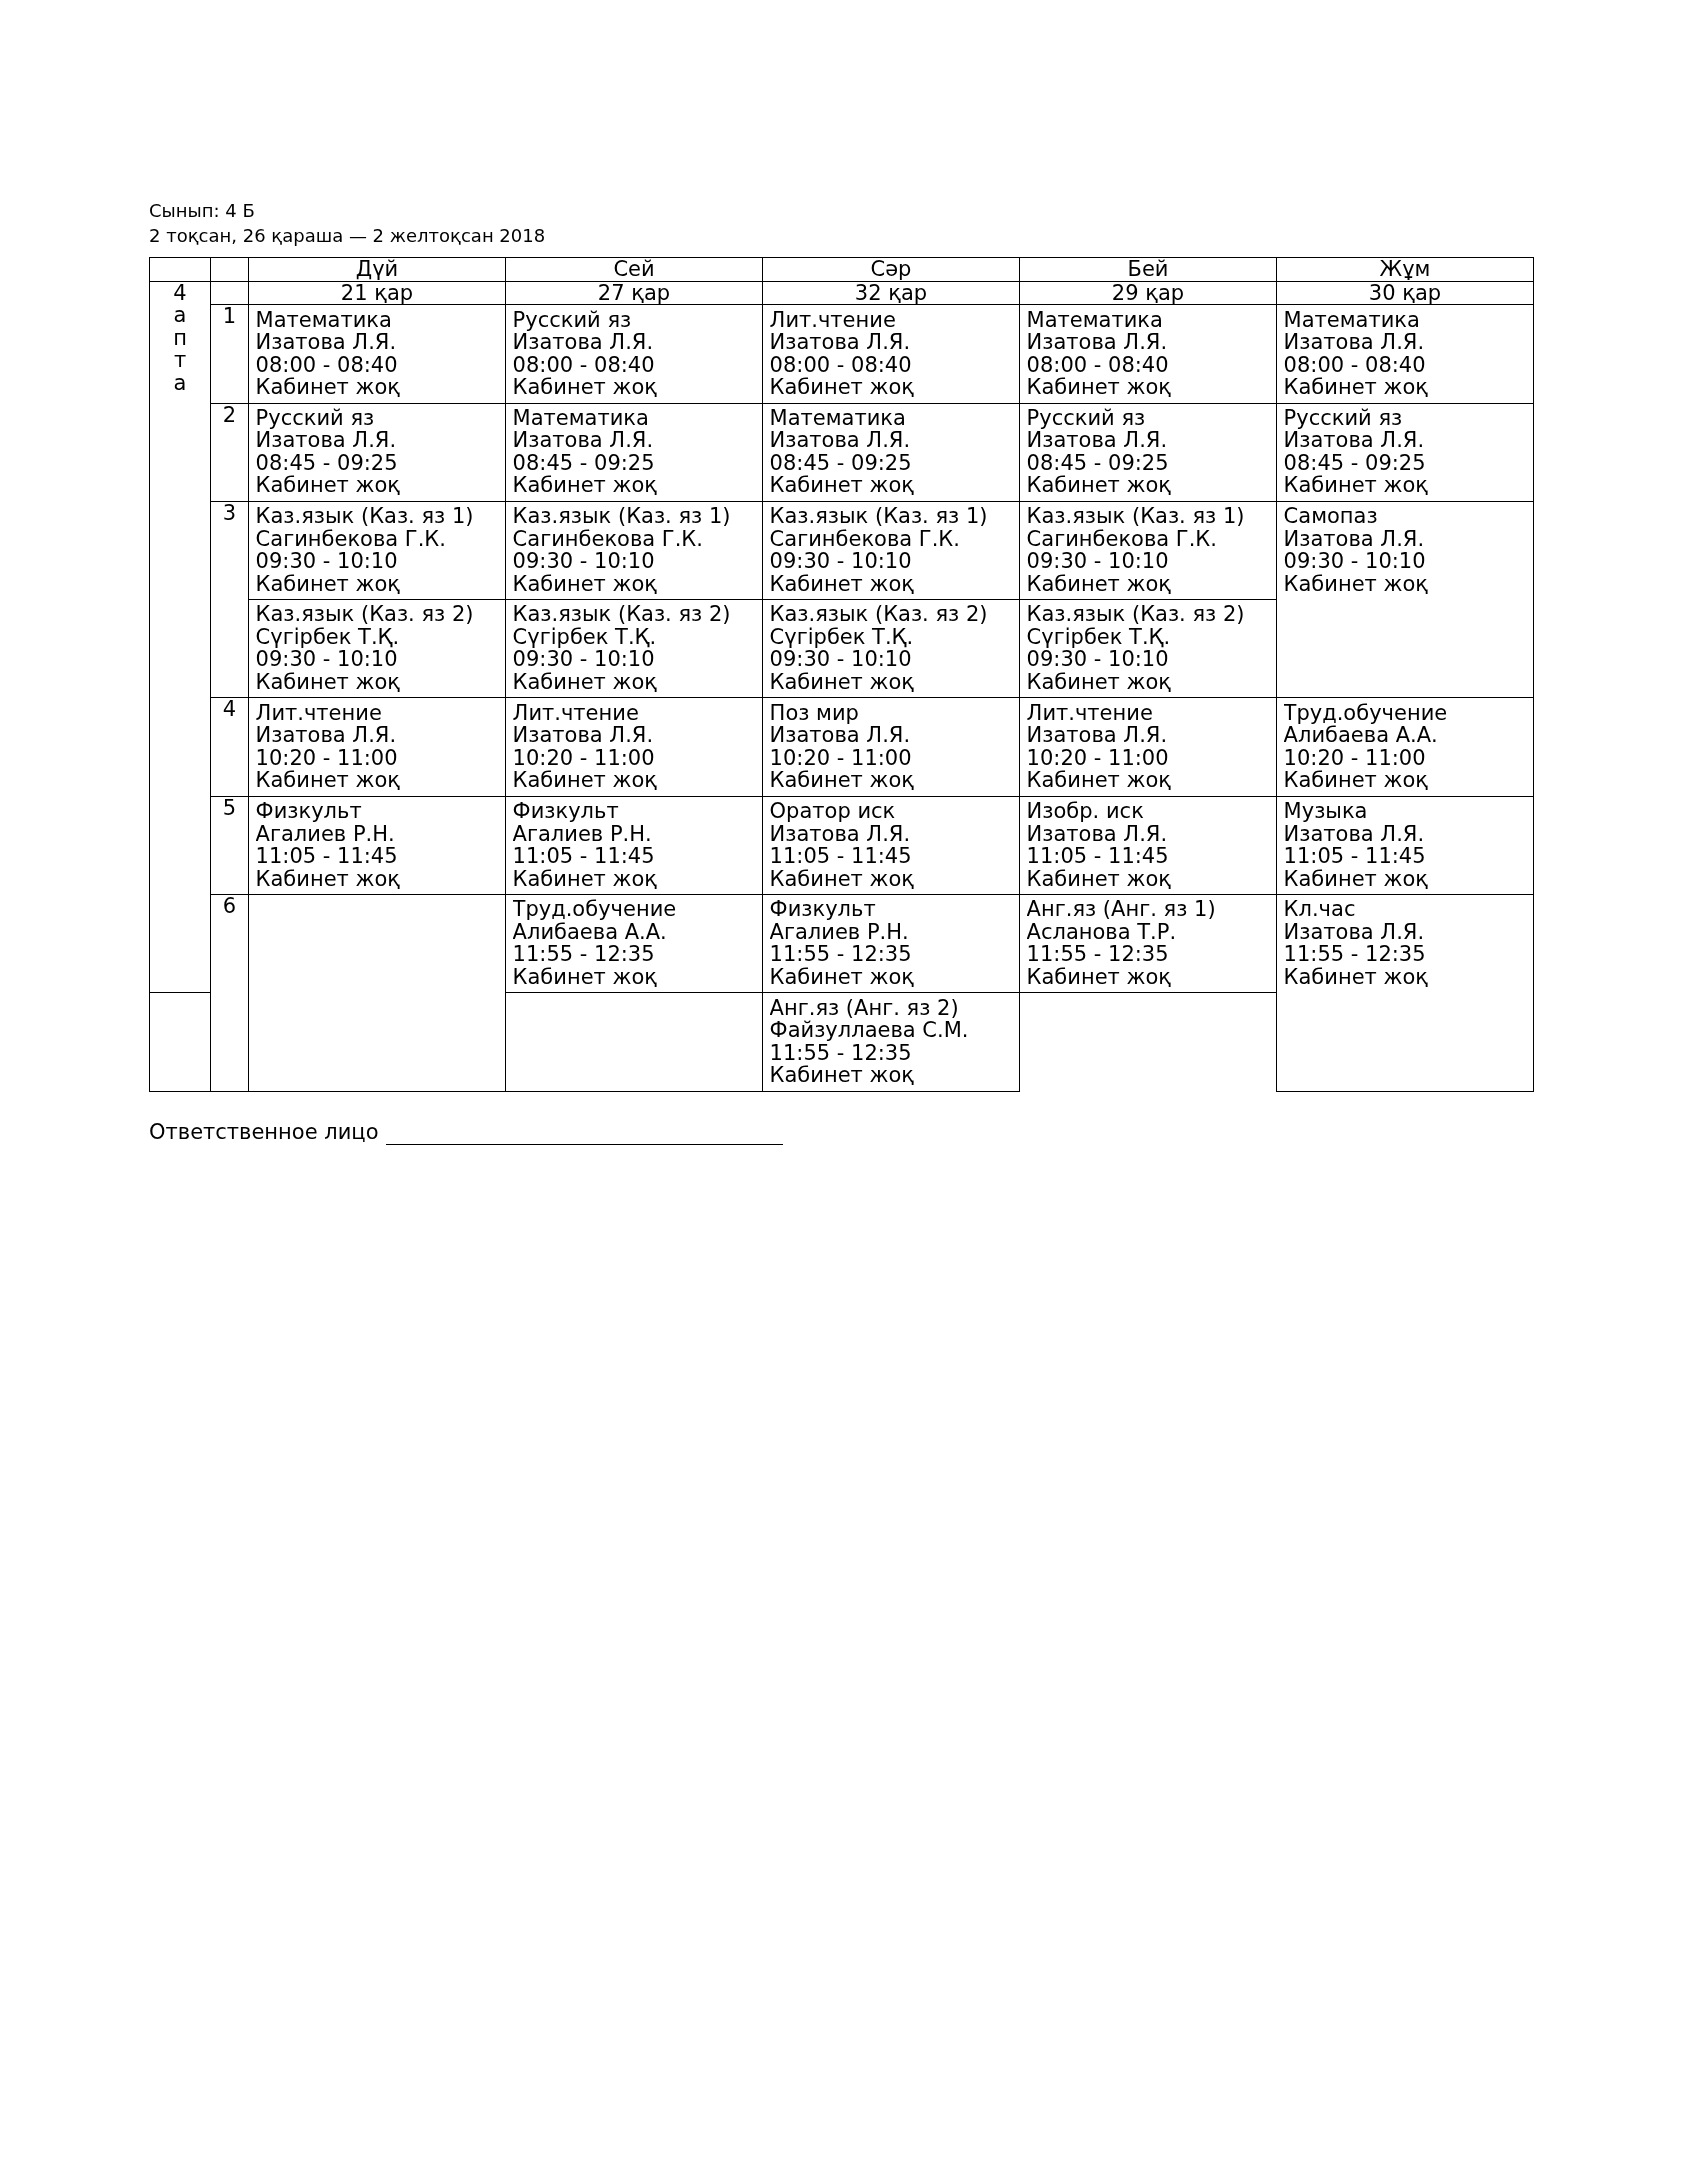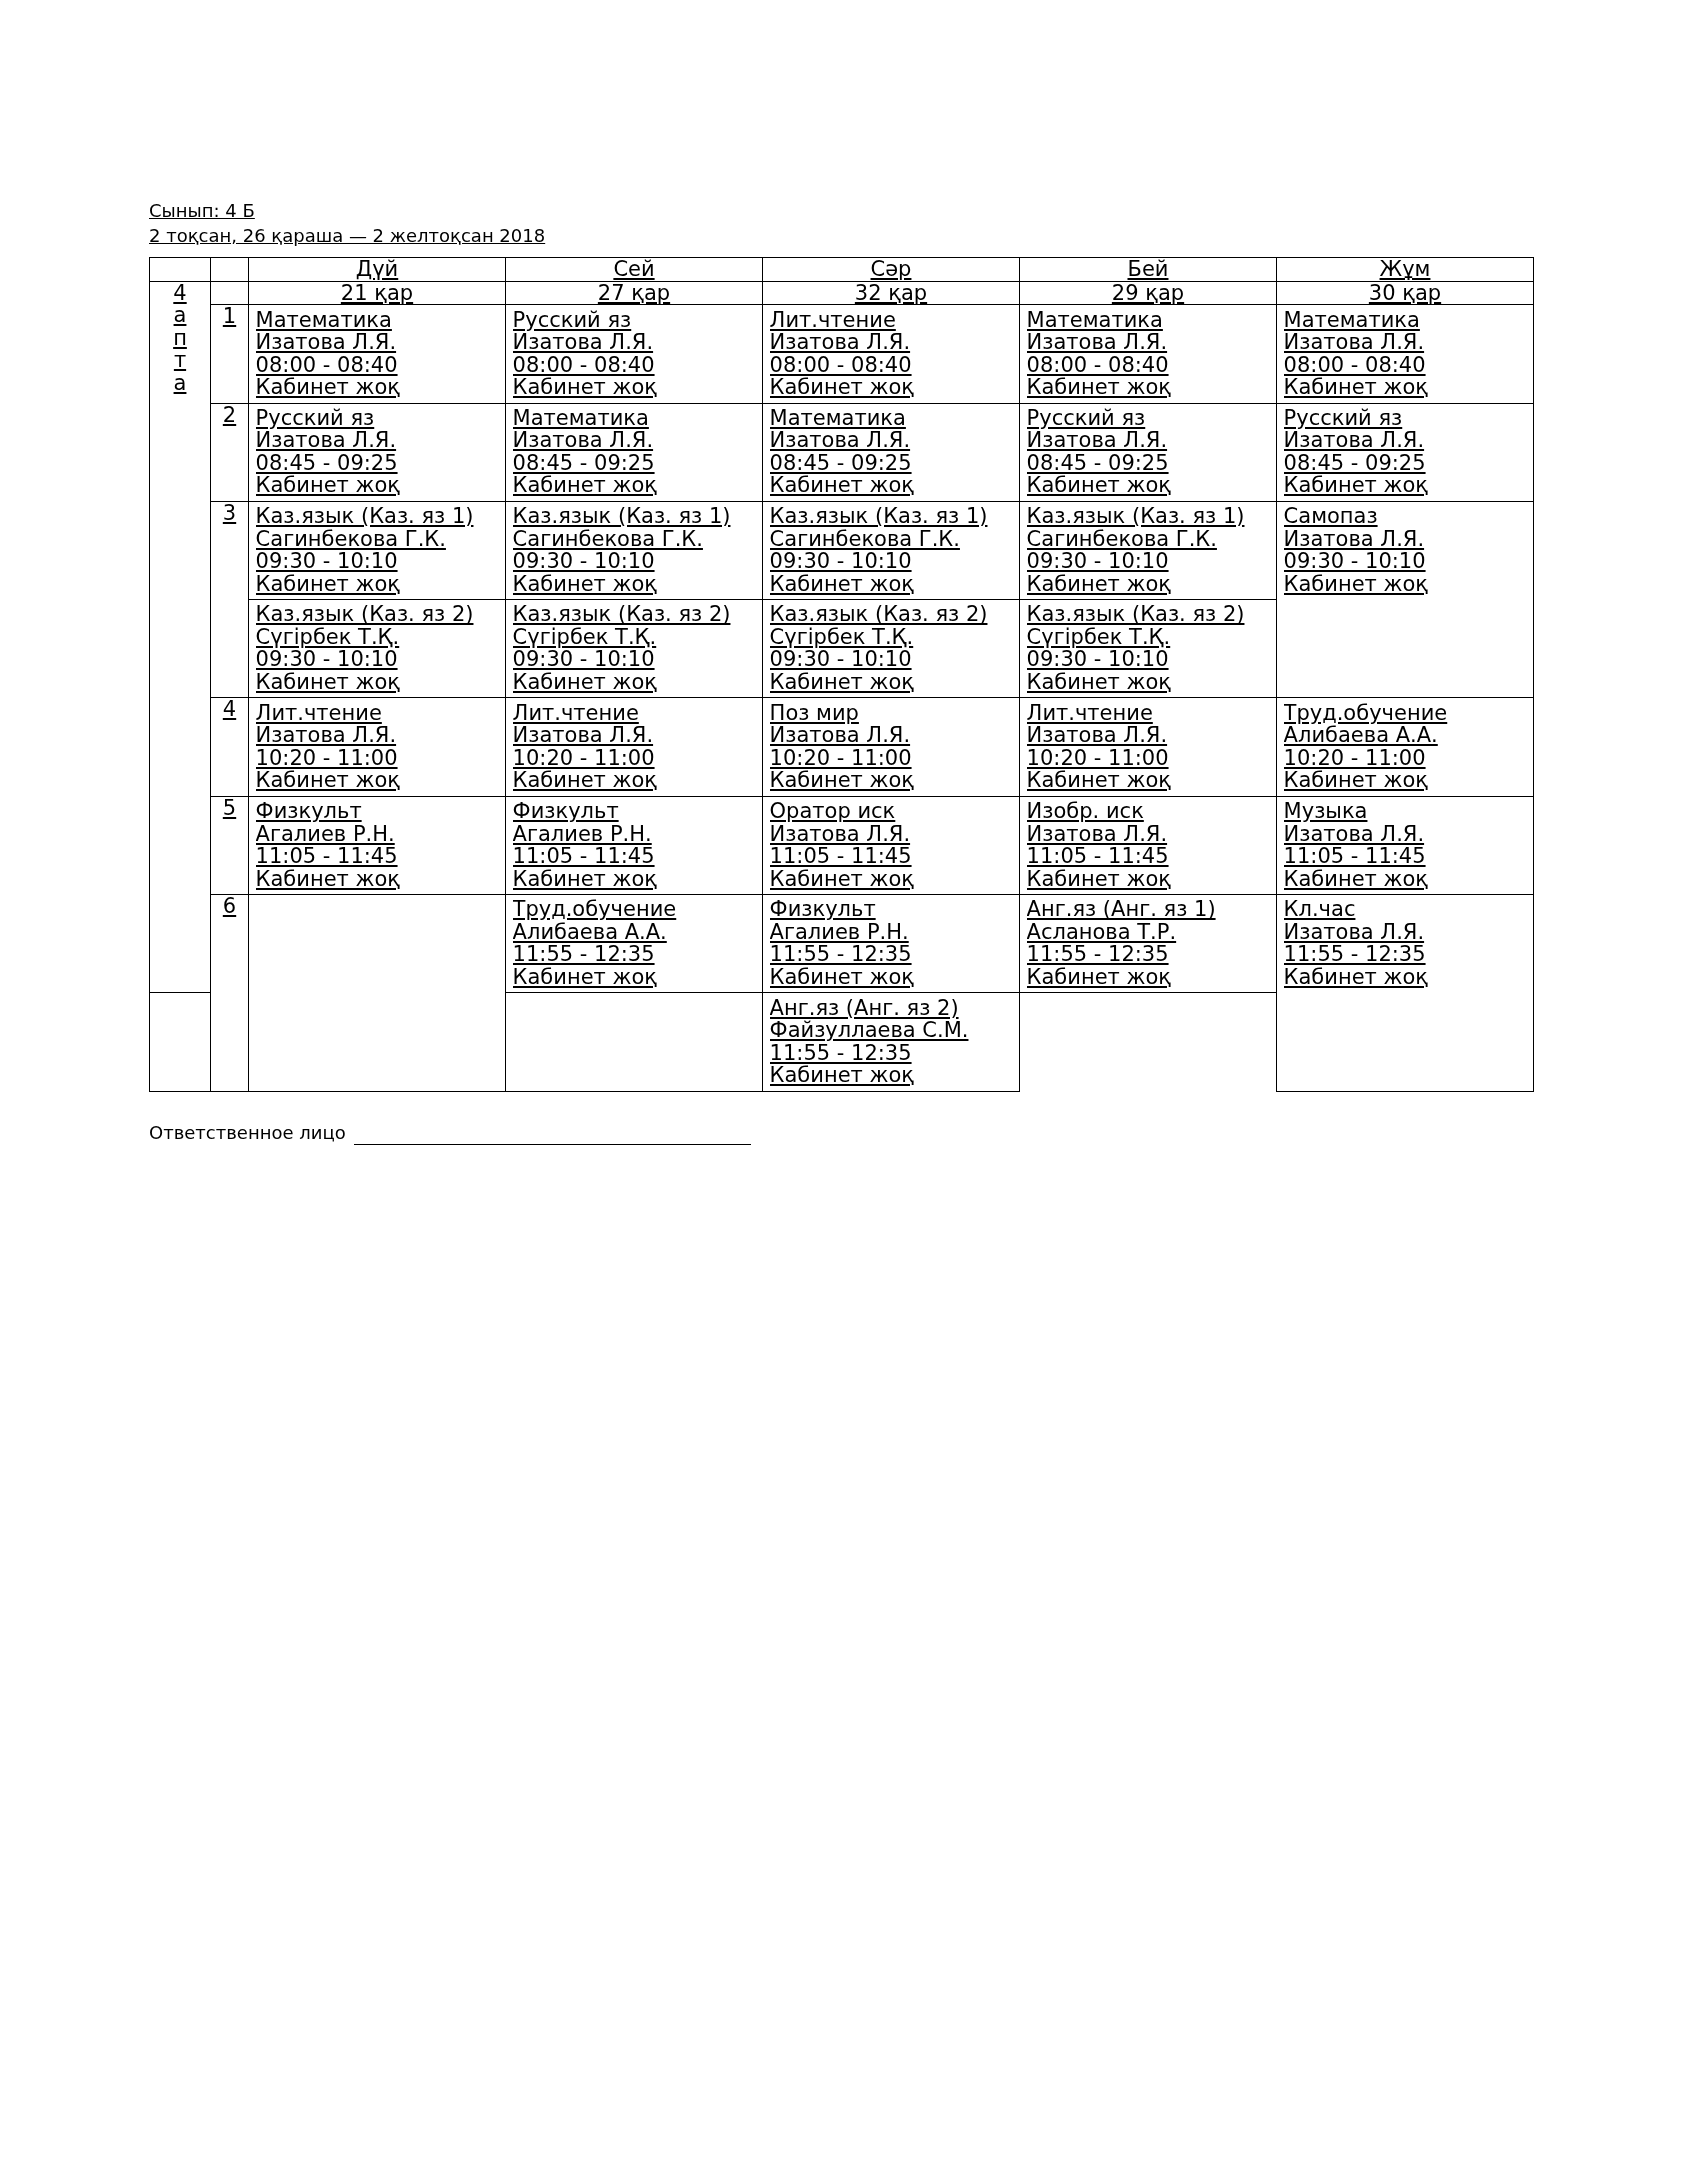--- a/index.html
+++ b/index.html
@@ -17,21 +17,20 @@
   .page {
     position: relative;
     width: 1687px;
     height: 2183px;
     box-sizing: border-box;
     padding: 198px 0 0 0;
   }
   .doc {
     margin-left: 149px;
     width: 1383px;
-    text-decoration: underline;
   }
   .header-line {
     font-size: 18px;
     line-height: 25px;
     white-space: pre;
   }
   table.schedule {
     border-collapse: collapse;
     margin-top: 9.3px;
     width: 1383px;
@@ -78,21 +77,21 @@
   }
   .lesson div {
     white-space: nowrap;
     overflow: hidden;
   }
   .subrow-top { border-bottom: 0.7px solid #000000; }
 
   .resp {
     margin-top: 28px;
     margin-left: 149px;
-    font-size: 18px;
+    font-size: 21px;
     line-height: 25px;
     display: flex;
     align-items: flex-end;
   }
   .resp .label { white-space: pre; }
   .resp .rule {
     display: inline-block;
     width: 397px;
     border-bottom: 1.3px solid #000000;
     margin-left: 8px;

